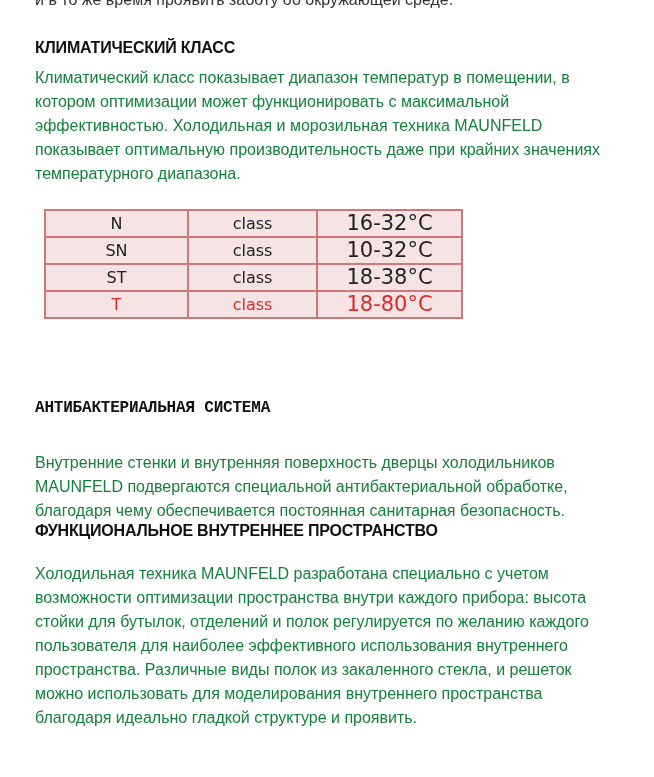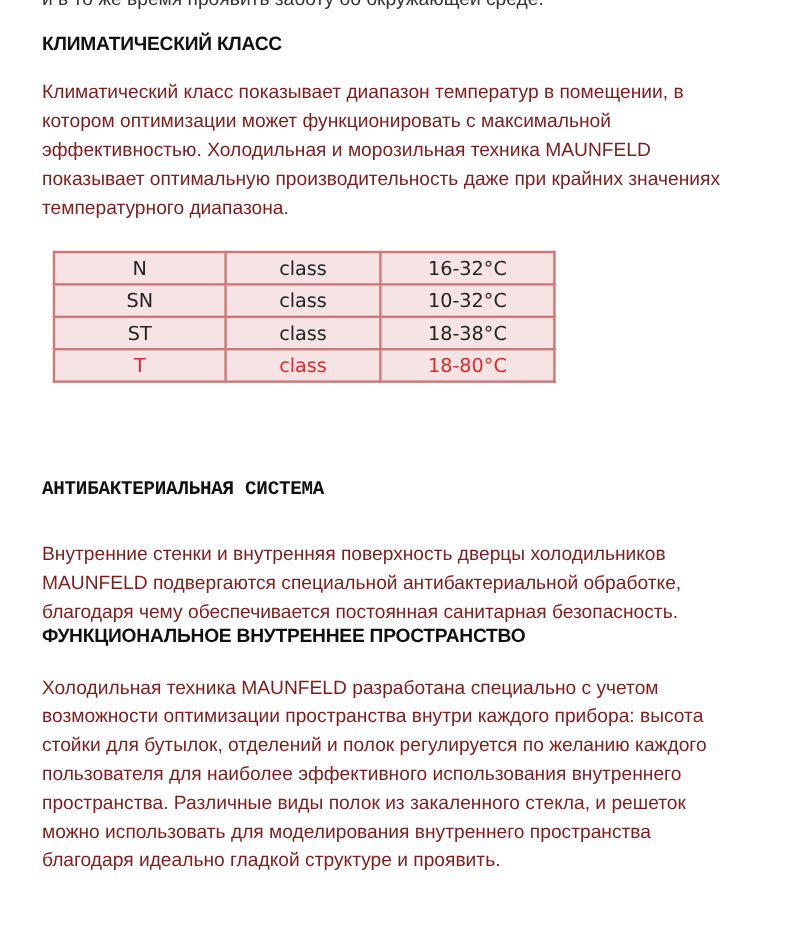--- a/index.html
+++ b/index.html
@@ -11,44 +11,44 @@
       position: absolute; left: 35px; top: -12px;
       font-size: 16px; line-height: 24px; color: #333333; white-space: nowrap;
     }
     .h {
       position: absolute; left: 35px;
       font-size: 16px; font-weight: bold; color: #111111; letter-spacing: -0.2px;
       margin: 0;
     }
     .p {
       position: absolute; left: 35px; width: 600px;
-      font-size: 16px; line-height: 24px; color: #7f1d1d; margin: 0;
+      font-size: 16px; line-height: 24px; color: #15803d; margin: 0;
     }
     .p span { display: block; white-space: nowrap; }
     .tbl {
       position: absolute; left: 44px; top: 209px;
       border-collapse: collapse; background: #f6e4e4;
       border: 2px solid #d07a7a;
       font-family: "DejaVu Sans", sans-serif;
     }
     .tbl td {
       border: 2px solid #cf7878; height: 25px; padding: 0;
       text-align: center; font-size: 16px; color: #222222; line-height: 25px;
     }
     .tbl td.c1 { width: 141px; }
     .tbl td.c2 { width: 127px; }
-    .tbl td.c3 { width: 143px; font-size: 16px; }
+    .tbl td.c3 { width: 143px; font-size: 21px; }
     .tbl tr.hl td { color: #e02828; }
   </style>
 </head>
 <body>
 
 <div class="clip-line">и в то же время проявить заботу об окружающей среде.</div>
 
-<h3 class="h" style="top:29px;">КЛИМАТИЧЕСКИЙ КЛАСС</h3>
+<h3 class="h" style="top:39px;">КЛИМАТИЧЕСКИЙ КЛАСС</h3>
 <div class="p" style="top:66px;">
   <span>Климатический класс показывает диапазон температур в помещении, в</span>
   <span>котором оптимизации может функционировать с максимальной</span>
   <span>эффективностью. Холодильная и морозильная техника MAUNFELD</span>
   <span>показывает оптимальную производительность даже при крайних значениях</span>
   <span>температурного диапазона.</span>
 </div>
 
 <table class="tbl">
   <tbody>

